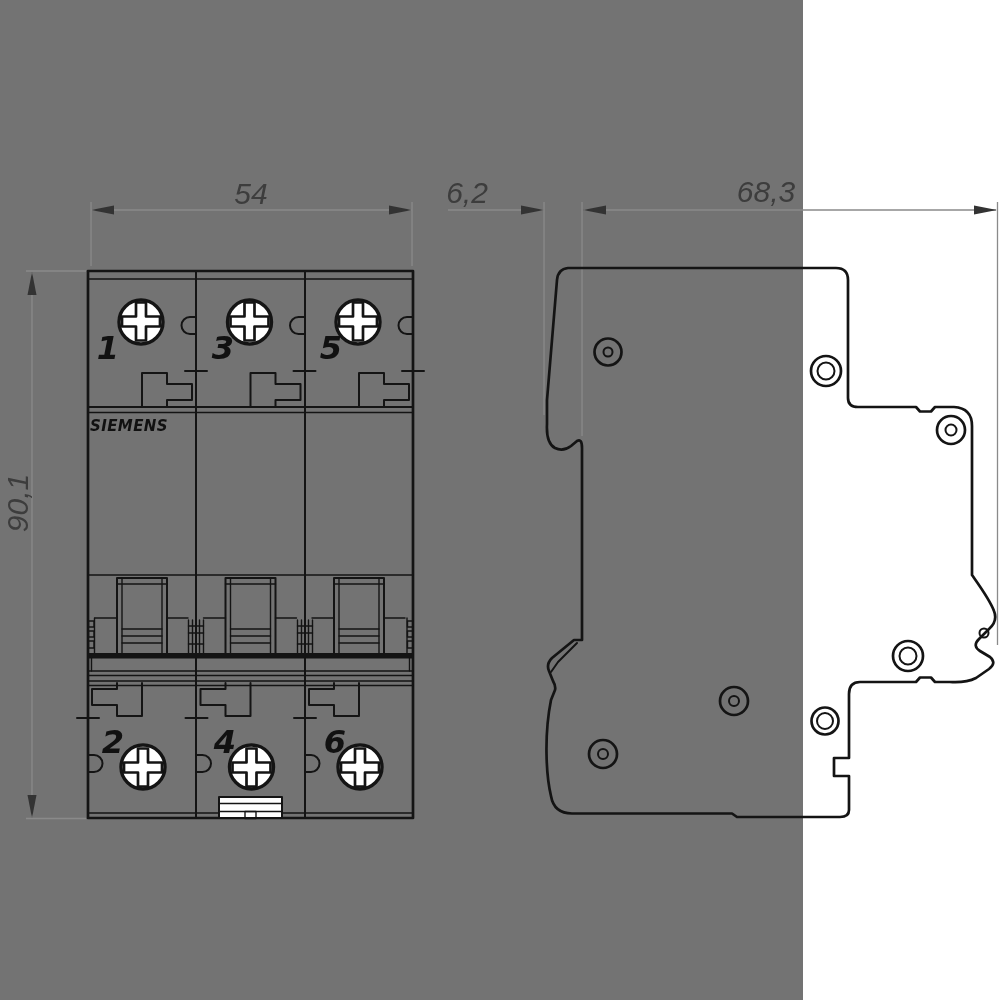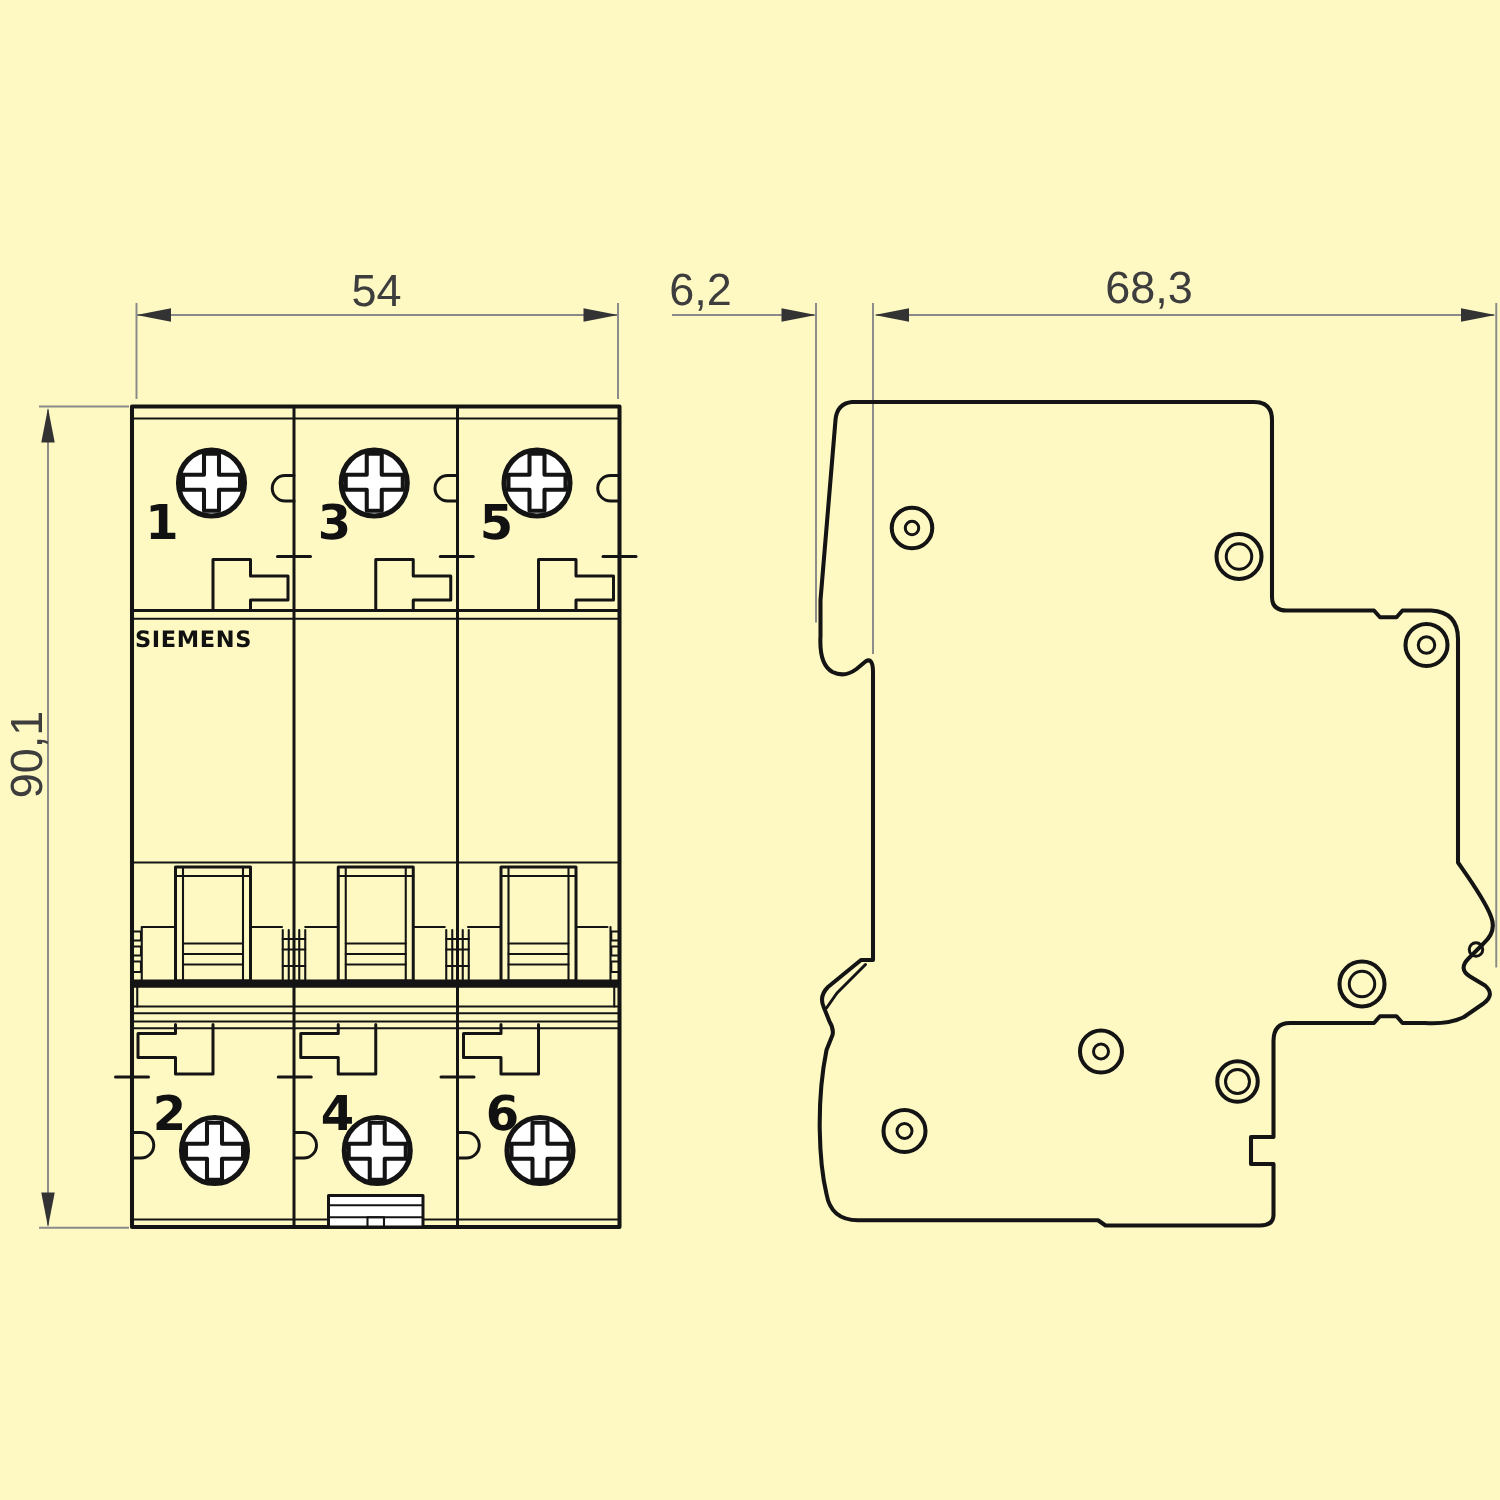--- a/index.html
+++ b/index.html
@@ -1,16 +1,16 @@
 <!DOCTYPE html>
 <html><head>
 <meta charset="utf-8">
 <style>
   html,body{margin:0;padding:0;background:#ffffff;}
-  .stage{width:1000px;height:1000px;position:relative;background:#fef9c3;font-family:"Liberation Sans",sans-serif;}
+  .stage{width:803px;height:1000px;position:relative;background:#737373;font-family:"Liberation Sans",sans-serif;font-style:italic;}
   svg{display:block;}
   
   .ol{stroke:#141414;fill:none;stroke-linecap:round;stroke-linejoin:round;}
   .w1{stroke-width:1.4;}
   .w2{stroke-width:2;}
   .w3{stroke-width:2.7;}
   .w4{stroke-width:3.4;}
   .whitefill{fill:#ffffff;}
   .barfill{fill:#141414;stroke:none;}
   

